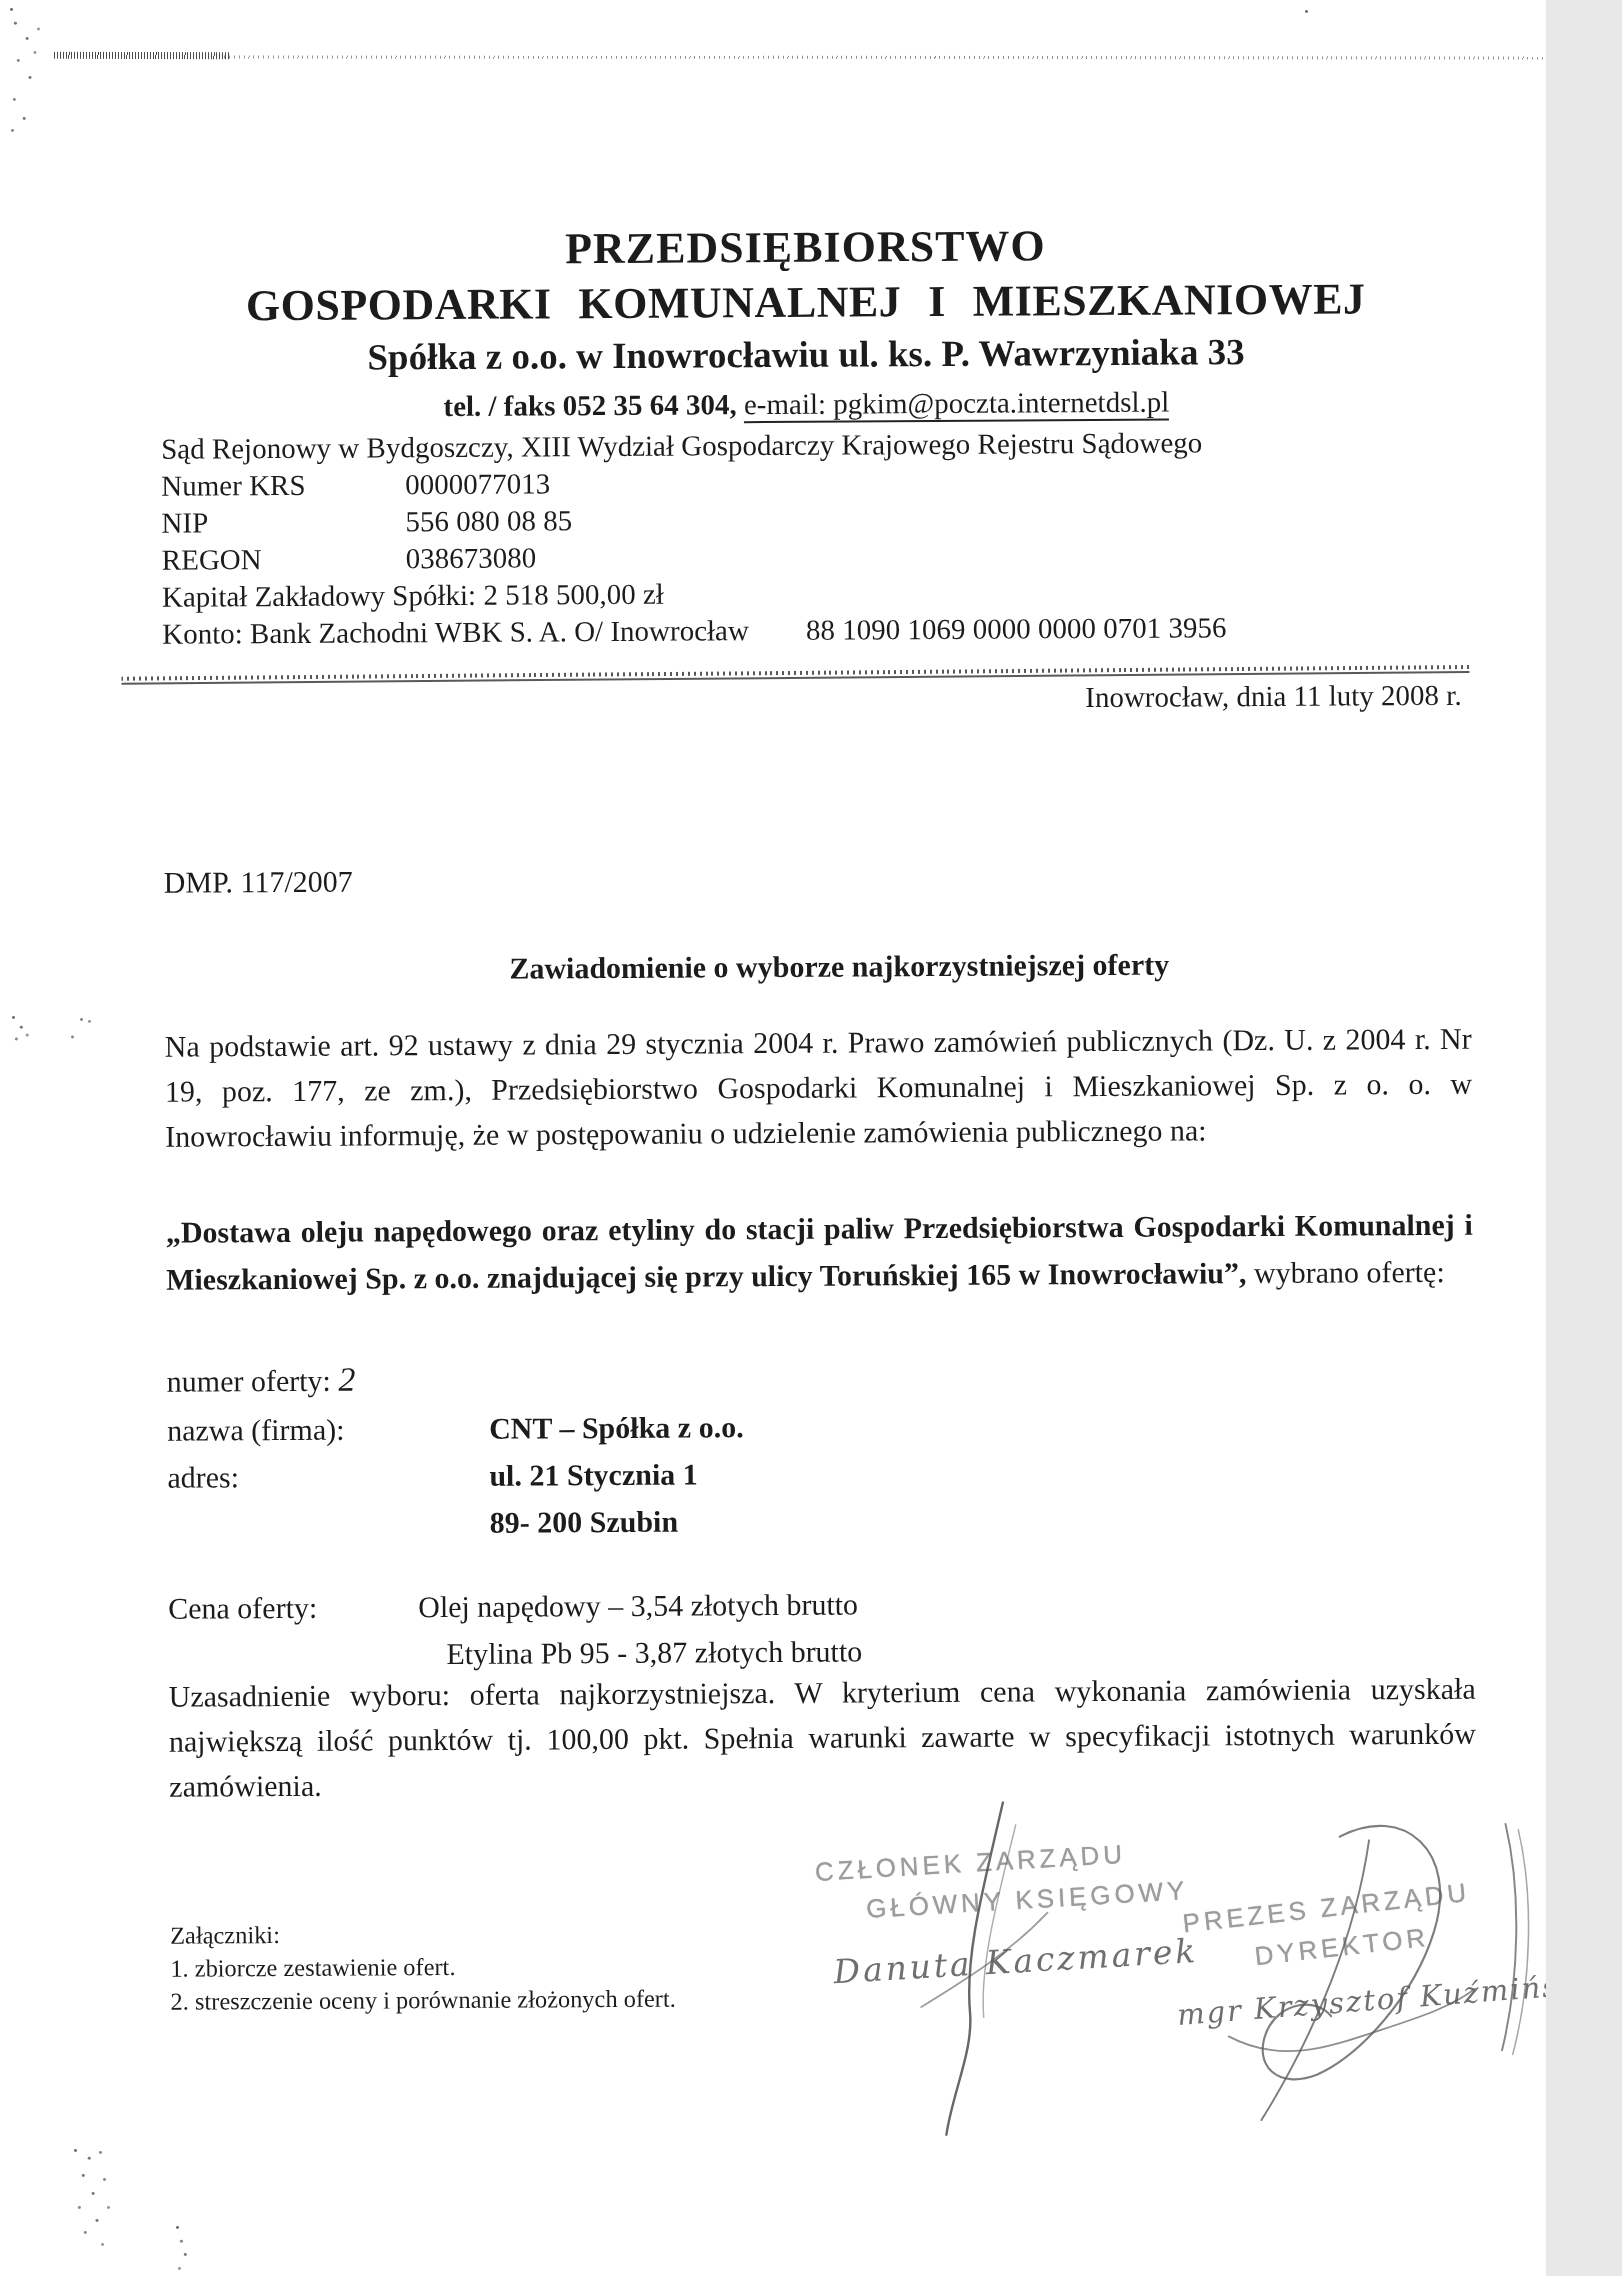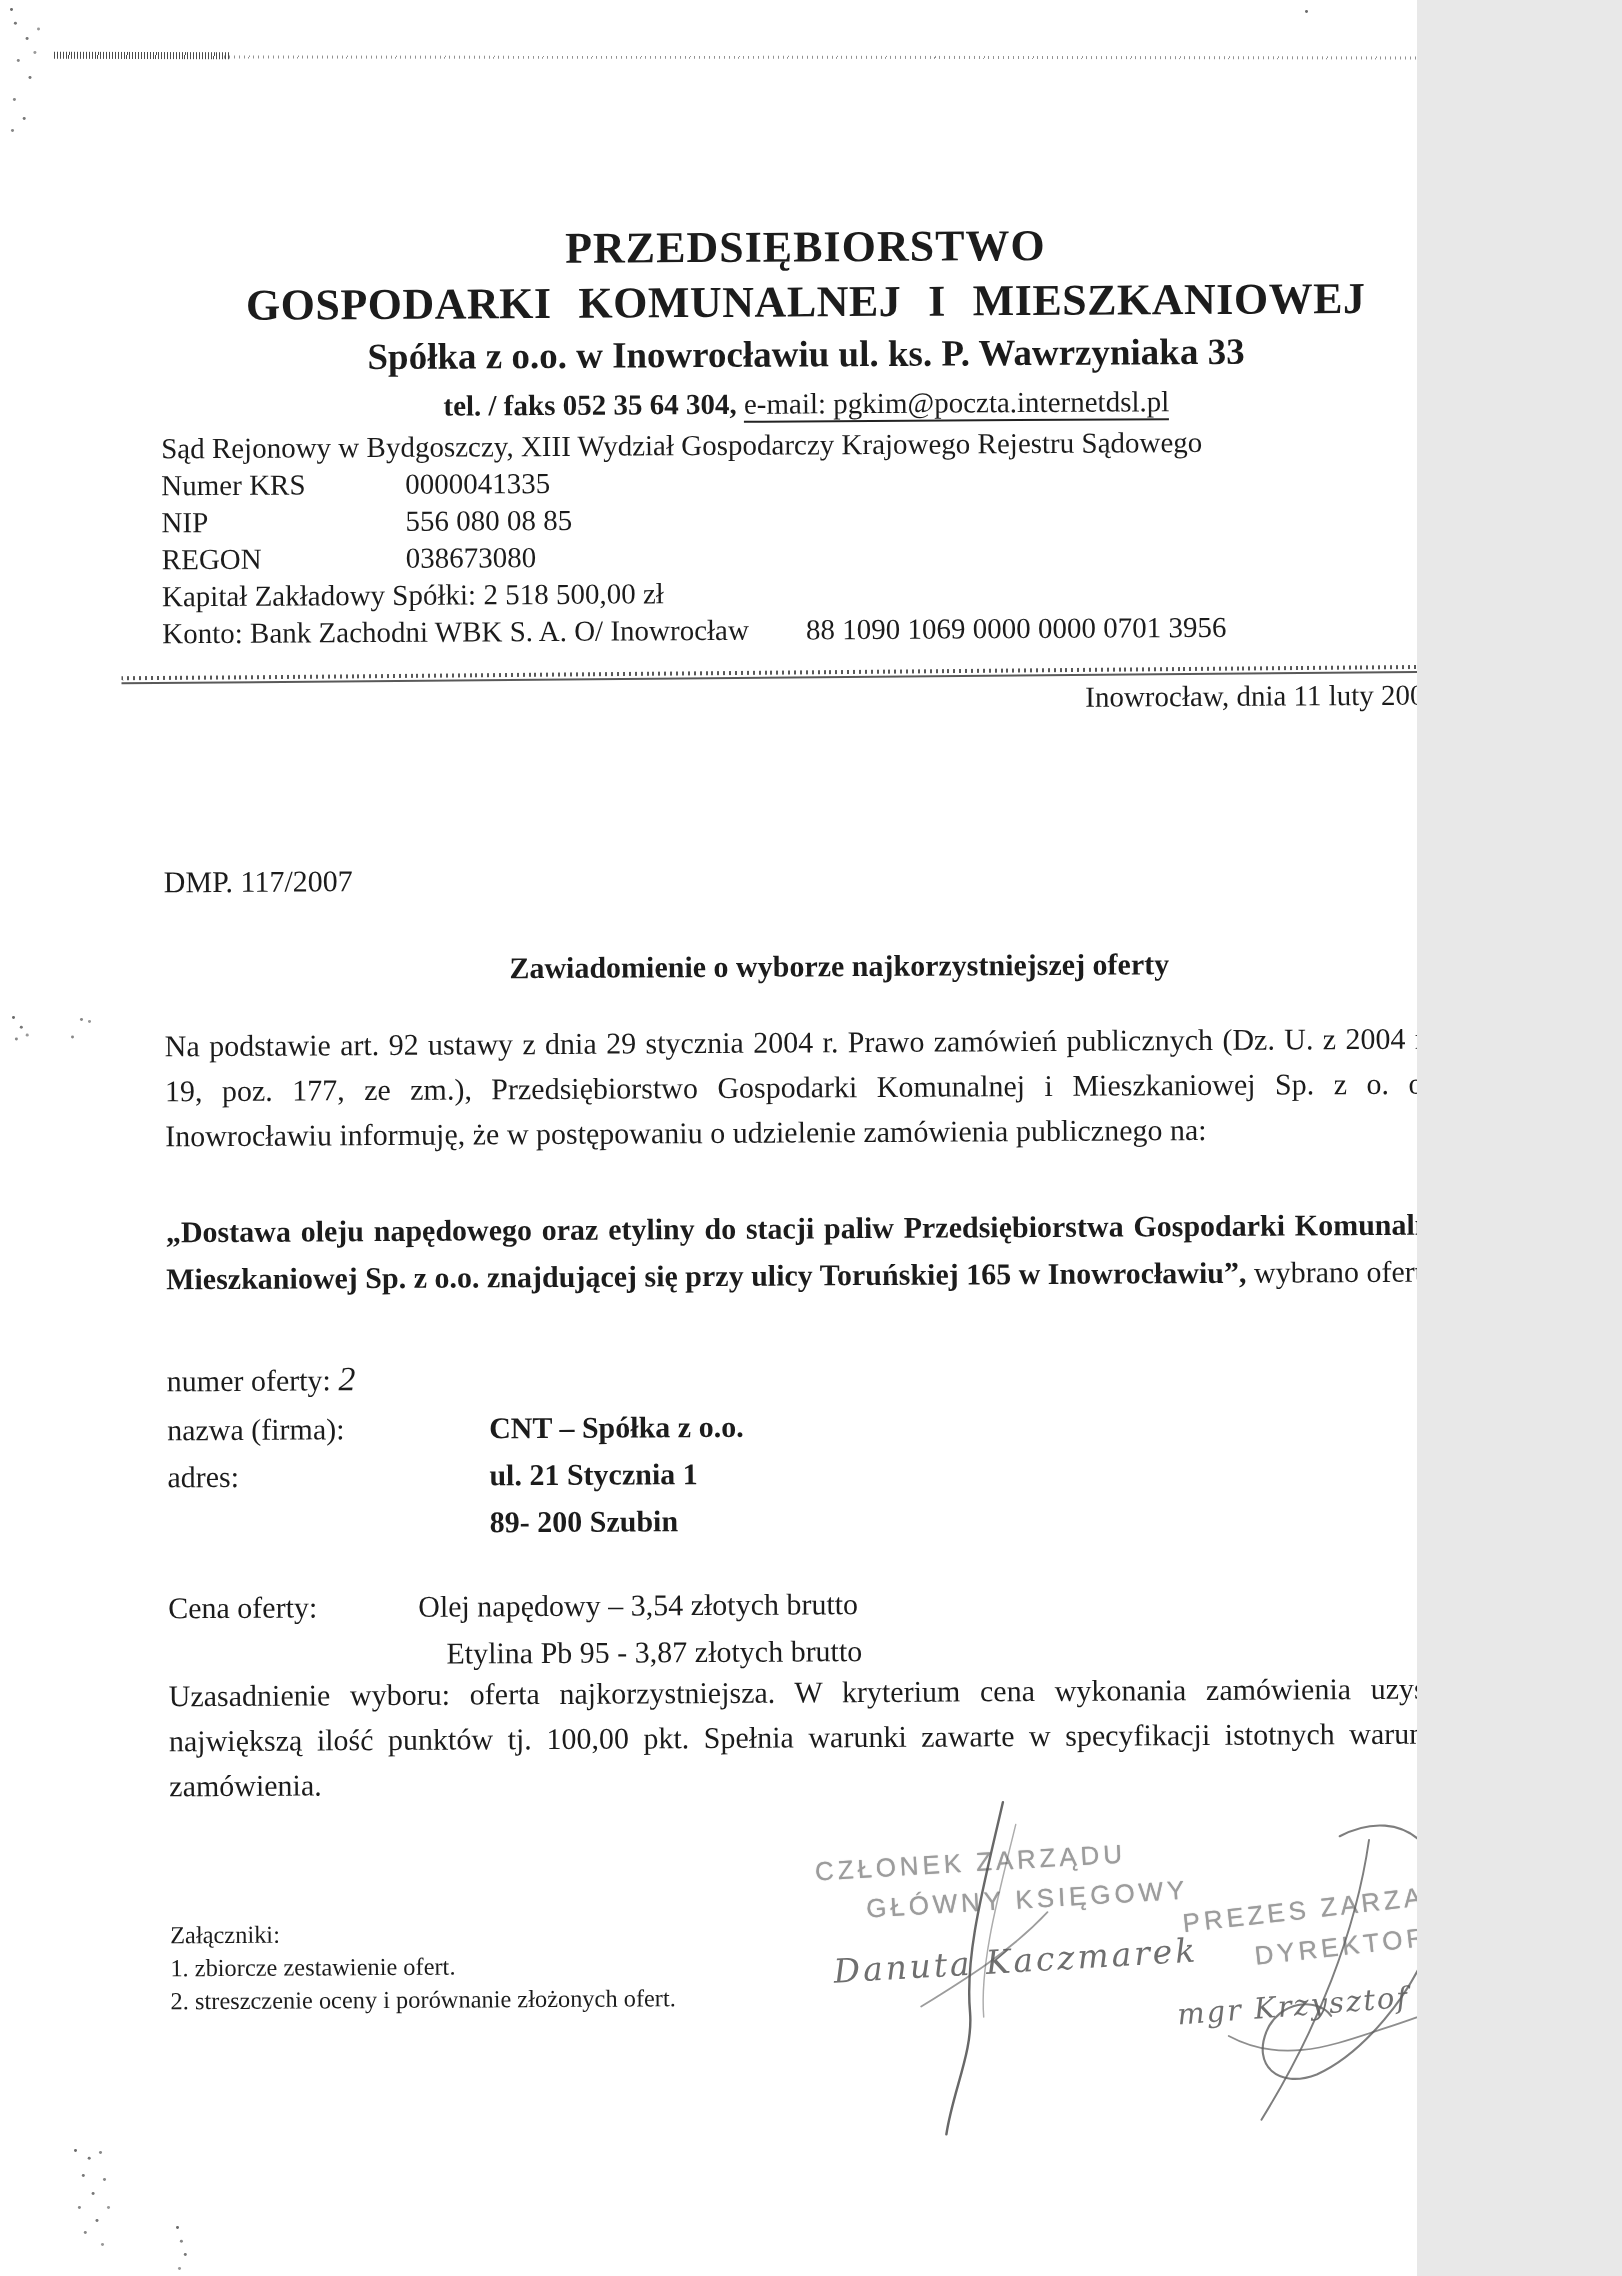--- a/index.html
+++ b/index.html
@@ -1,18 +1,18 @@
 <!DOCTYPE html>
 <html lang="pl"><head>
 <meta charset="utf-8">
 <style>
   html,body{margin:0;padding:0;background:#e8e8e8;}
   .page{
     position:relative;
-    width:1417px;height:2276px;
+    width:1546px;height:2276px;
     background:#ffffff;
     overflow:hidden;
     font-family:"Liberation Serif","DejaVu Serif",serif;
     color:#1c1c1c;
   }
   .scan{
     position:absolute;inset:0;
     transform:rotate(-0.35deg);
     transform-origin:50% 55%;
   }
@@ -115,21 +115,21 @@
     <div class="abs lh lh3">Spółka z o.o. w Inowrocławiu ul. ks. P. Wawrzyniaka 33</div>
     <div class="abs lh lh4">
       <span class="phone">tel. / faks 052 35 64 304,</span>
       <span> </span>
       <span class="mail">e-mail: pgkim@poczta.internetdsl.pl</span>
     </div>
 
     <div class="abs registry">
       <div>Sąd Rejonowy w Bydgoszczy, XIII Wydział Gospodarczy Krajowego Rejestru Sądowego</div>
       <div>
-        <span class="lbl">Numer KRS</span><span>0000041335</span>
+        <span class="lbl">Numer KRS</span><span>0000077013</span>
       </div>
       <div>
         <span class="lbl">NIP</span><span>556 080 08 85</span>
       </div>
       <div>
         <span class="lbl">REGON</span><span>038673080</span>
       </div>
       <div>Kapitał Zakładowy Spółki: 2 518 500,00 zł</div>
       <div>
         <span>Konto: Bank Zachodni WBK S. A. O/ Inowrocław</span><span class="acct">88 1090 1069 0000 0000 0701 3956</span>

